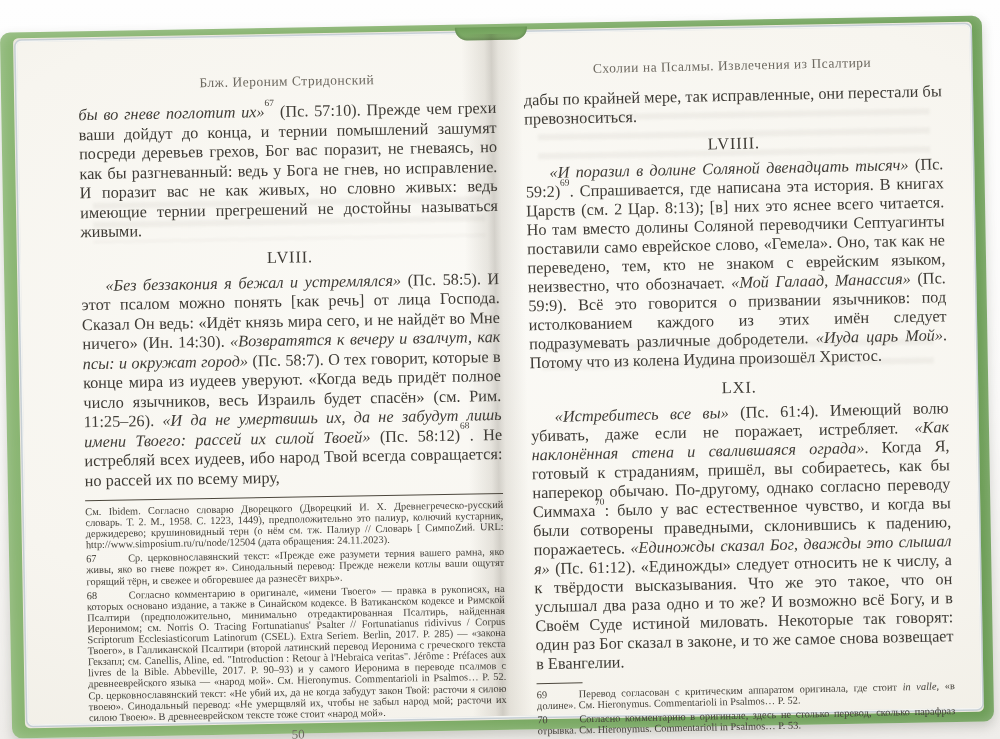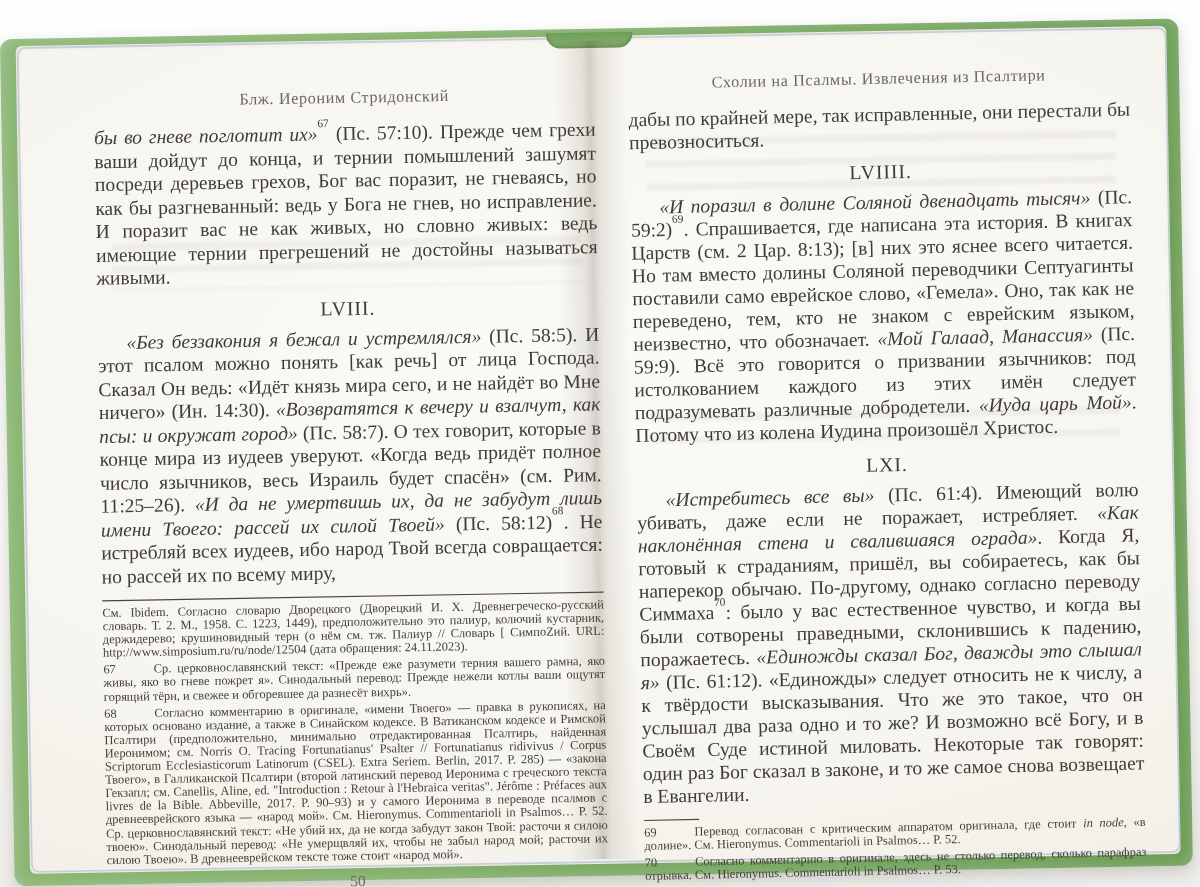--- a/index.html
+++ b/index.html
@@ -109,18 +109,18 @@
     <header class="running-header">Схолии на Псалмы. Извлечения из Псалтири</header>
     <div class="page-body">
         <p class="para flow" style="margin-top: 12px;"><span>дабы по крайней мере, так исправленные, они перестали бы превозноситься.</span></p>
         <div class="heading">LVIIII.</div>
         <p class="para ind"><span class="it">«И поразил в долине Соляной двенадцать тысяч»</span><span> (Пс. 59:2)</span><sup class="fnref">69</sup><span>. Спрашивается, где написана эта история. В книгах Царств (см. 2 Цар. 8:13); [в] них это яснее всего читается. Но там вместо долины Соляной переводчики Септуагинты поставили само еврейское слово, «Гемела». Оно, так как не переведено, тем, кто не знаком с еврейским языком, неизвестно, что обозначает. </span><span class="it">«Мой Галаад, Манассия»</span><span> (Пс. 59:9). Всё это говорится о призвании язычников: под истолкованием каждого из этих имён следует подразумевать различные добродетели. </span><span class="it">«Иуда царь Мой»</span><span>. Потому что из колена Иудина произошёл Христос.</span></p>
         <div class="heading">LXI.</div>
         <p class="para ind"><span class="it">«Истребитесь все вы»</span><span> (Пс. 61:4). Имеющий волю убивать, даже если не поражает, истребляет. </span><span class="it">«Как наклонённая стена и свалившаяся ограда»</span><span>. Когда Я, готовый к страданиям, пришёл, вы собираетесь, как бы наперекор обычаю. По-другому, однако согласно переводу Симмаха</span><sup class="fnref">70</sup><span>: было у вас естественное чувство, и когда вы были сотворены праведными, склонившись к падению, поражаетесь. </span><span class="it">«Единожды сказал Бог, дважды это слышал я»</span><span> (Пс. 61:12). «Единожды» следует относить не к числу, а к твёрдости высказывания. Что же это такое, что он услышал два раза одно и то же? И возможно всё Богу, и в Своём Суде истиной миловать. Некоторые так говорят: один раз Бог сказал в законе, и то же самое снова возвещает в Евангелии.</span></p>
       </div>
     <hr class="fn-rule short">
     <div class="footnotes">
-        <div class="fn"><span class="fn-num">69</span><span>Перевод согласован с критическим аппаратом оригинала, где стоит </span><span class="it">in node</span><span>, «в долине». См. Hieronymus. Commentarioli in Psalmos… P. 52.</span></div>
+        <div class="fn"><span class="fn-num">69</span><span>Перевод согласован с критическим аппаратом оригинала, где стоит </span><span class="it">in valle</span><span>, «в долине». См. Hieronymus. Commentarioli in Psalmos… P. 52.</span></div>
         <div class="fn"><span class="fn-num">70</span><span>Согласно комментарию в оригинале, здесь не столько перевод, сколько парафраз отрывка. См. Hieronymus. Commentarioli in Psalmos… P. 53.</span></div>
       </div>
     <div class="pagenum">51</div>
   </section>
 </div>
 
 </body></html>

